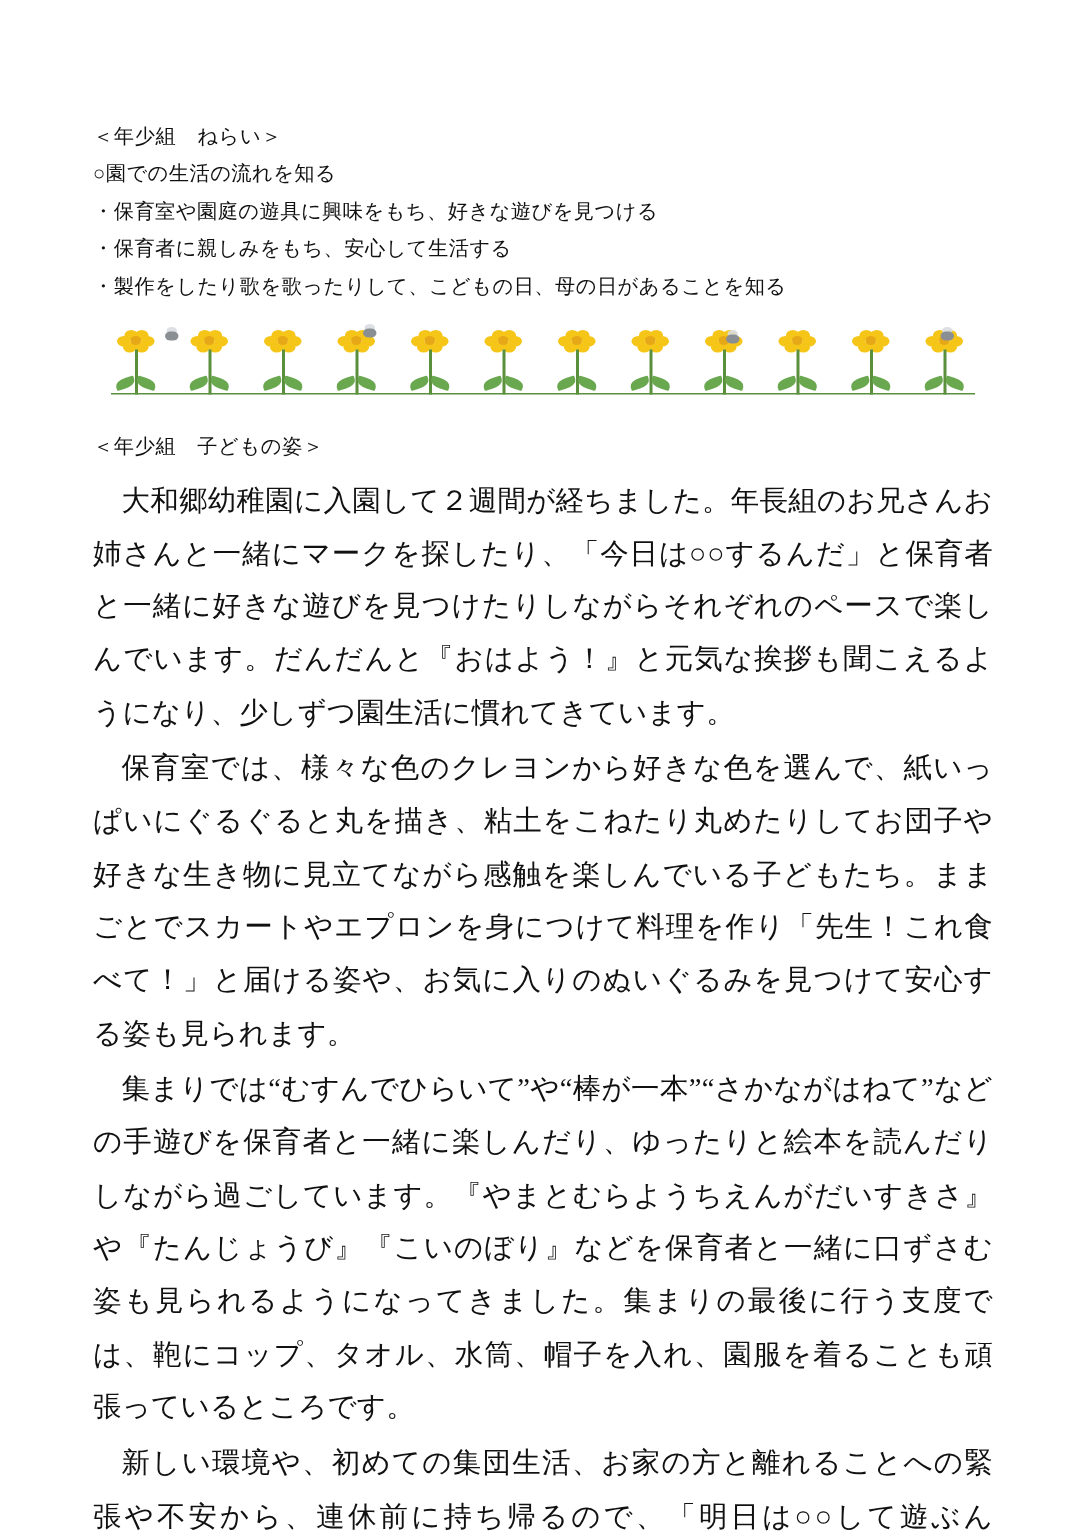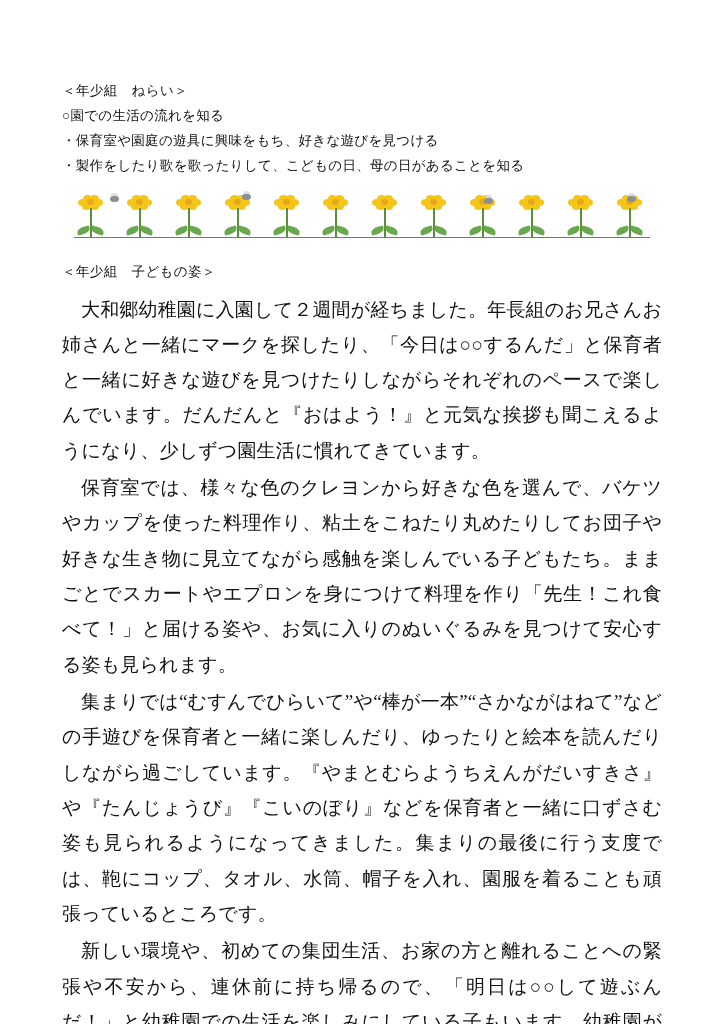--- a/index.html
+++ b/index.html
@@ -134,41 +134,41 @@
     background: #d8dce0;
     border-radius: 50%;
     opacity: 0.9;
   }
   
   .body-head {
     font-size: 13.5px;
     line-height: 1.0;
     margin: 0 0 12px 0;
     letter-spacing: 0.4px;
-    font-family: Liberation Mono, monospace;
   }
   p.para {
     font-size: 19px;
     line-height: 1.86;
     margin: 0 0 2px 0;
     text-indent: 1em;
     text-align: justify;
     text-justify: inter-ideograph;
     letter-spacing: 0.15px;
   }
 </style>
 </head>
 <body>
 
 <div class="page">
 
   <div class="aims">
     <div class="section-head">＜年少組　ねらい＞</div>
     <div class="bullet-line">○園での生活の流れを知る</div>
     <div class="bullet-line">・保育室や園庭の遊具に興味をもち、好きな遊びを見つける</div>
+    <div class="bullet-line">・保育者に親しみをもち、安心して生活する</div>
     <div class="bullet-line">・製作をしたり歌を歌ったりして、こどもの日、母の日があることを知る</div>
   </div>
 
   <div class="divider">
     <div class="ground"></div>
 
     <div class="flower" style="left:12px">
         <span class="head">
           <span class="petal p1"></span>
           <span class="petal p2"></span>
@@ -351,18 +351,18 @@
       </div>
     <div class="bee" style="left:563px; top:6px">
         <span class="wing"></span>
         <span class="body"></span>
       </div>
   </div>
 
   <div>
     <div class="body-head">＜年少組　子どもの姿＞</div>
     <p class="para">大和郷幼稚園に入園して２週間が経ちました。年長組のお兄さんお姉さんと一緒にマークを探したり、「今日は○○するんだ」と保育者と一緒に好きな遊びを見つけたりしながらそれぞれのペースで楽しんでいます。だんだんと『おはよう！』と元気な挨拶も聞こえるようになり、少しずつ園生活に慣れてきています。</p>
-    <p class="para">保育室では、様々な色のクレヨンから好きな色を選んで、バケツやカップを使った料理作り、粘土をこねたり丸めたりしてお団子や好きな生き物に見立てながら感触を楽しんでいる子どもたち。ままごとでスカートやエプロンを身につけて料理を作り「先生！これ食べて！」と届ける姿や、お気に入りのぬいぐるみを見つけて安心する姿も見られます。</p>
+    <p class="para">保育室では、様々な色のクレヨンから好きな色を選んで、紙いっぱいにぐるぐると丸を描き、粘土をこねたり丸めたりしてお団子や好きな生き物に見立てながら感触を楽しんでいる子どもたち。ままごとでスカートやエプロンを身につけて料理を作り「先生！これ食べて！」と届ける姿や、お気に入りのぬいぐるみを見つけて安心する姿も見られます。</p>
     <p class="para">集まりでは“むすんでひらいて”や“棒が一本”“さかながはねて”などの手遊びを保育者と一緒に楽しんだり、ゆったりと絵本を読んだりしながら過ごしています。『やまとむらようちえんがだいすきさ』や『たんじょうび』『こいのぼり』などを保育者と一緒に口ずさむ姿も見られるようになってきました。集まりの最後に行う支度では、鞄にコップ、タオル、水筒、帽子を入れ、園服を着ることも頑張っているところです。</p>
     <p class="para">新しい環境や、初めての集団生活、お家の方と離れることへの緊張や不安から、連休前に持ち帰るので、「明日は○○して遊ぶんだ！」と幼稚園での生活を楽しみにしている子もいます。幼稚園が楽しく、また安心できる居場所になっていくよう、一人ひとりの気持ちを受けとめながら関わっていきたいと思います。</p>
   </div>
 
 </div>
 
 </body></html>

